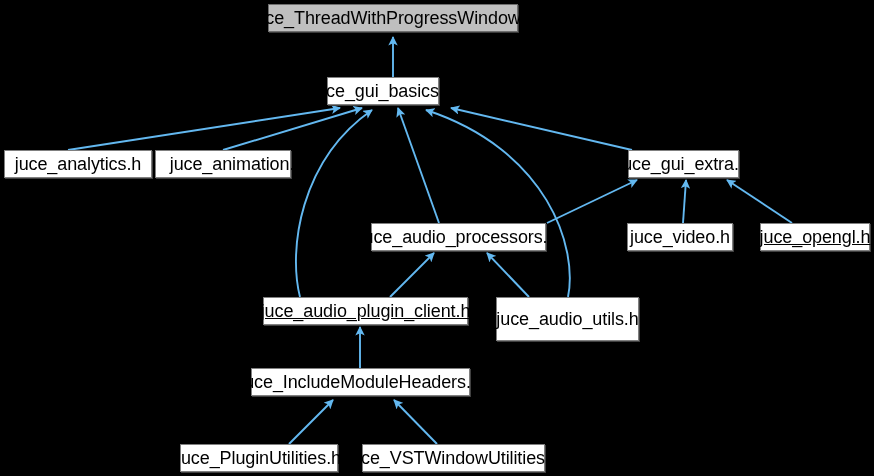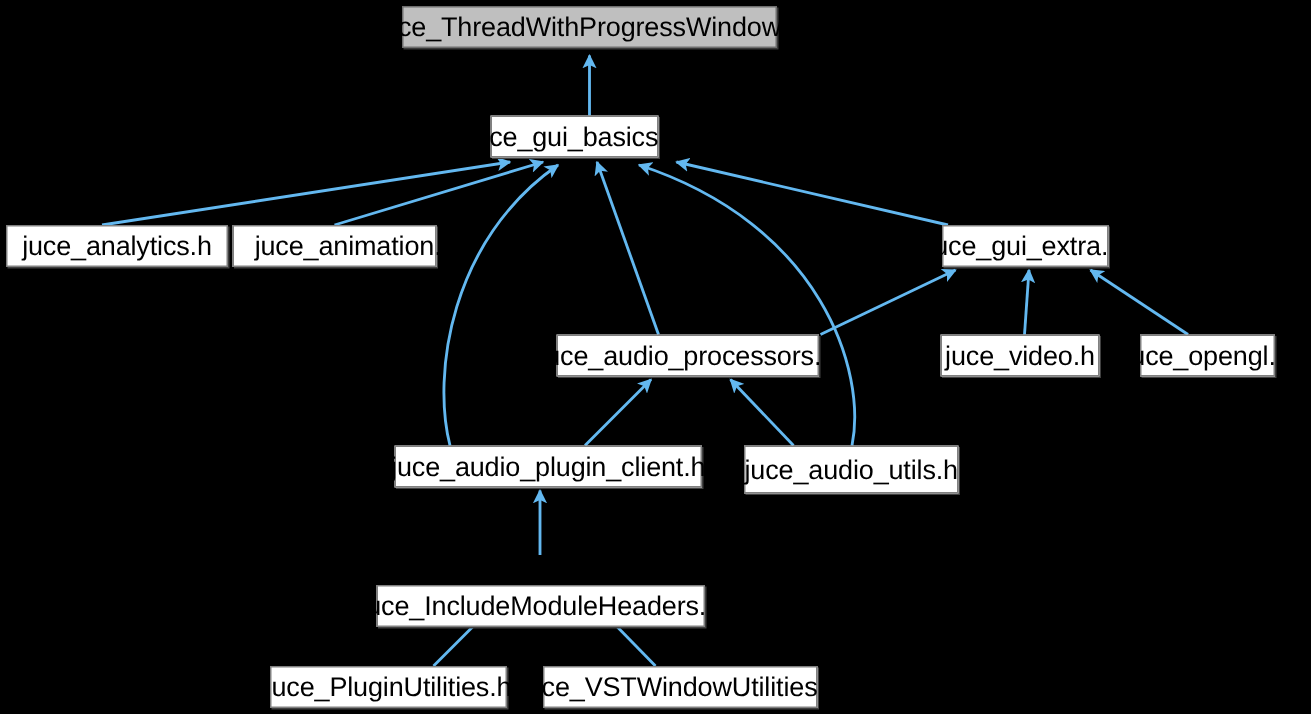--- a/index.html
+++ b/index.html
@@ -89,30 +89,30 @@
       </div>
       <div class="node" style="left: 628px; top: 150px; width: 111px; height: 28px;">
         <span class="node-label">juce_gui_extra.h</span>
       </div>
       <div class="node" style="left: 371px; top: 223px; width: 175px; height: 28px;">
         <span class="node-label">juce_audio_processors.h</span>
       </div>
       <div class="node" style="left: 627px; top: 223px; width: 106px; height: 28px;">
         <span class="node-label">juce_video.h</span>
       </div>
-      <div class="node" style="left: 760px; top: 223px; width: 90px; height: 28px;">
+      <div class="node" style="left: 760px; top: 223px; width: 110px; height: 28px; text-decoration: underline;">
         <span class="node-label">juce_opengl.h</span>
       </div>
-      <div class="node" style="left: 263px; top: 297px; width: 205px; height: 28px;">
+      <div class="node" style="left: 263px; top: 297px; width: 205px; height: 28px; text-decoration: underline;">
         <span class="node-label">juce_audio_plugin_client.h</span>
       </div>
-      <div class="node" style="left: 496px; top: 297px; width: 143px; height: 32px;">
+      <div class="node" style="left: 496px; top: 297px; width: 143px; height: 44px;">
         <span class="node-label">juce_audio_utils.h</span>
       </div>
-      <div class="node" style="left: 251px; top: 390px; width: 219px; height: 28px;">
+      <div class="node" style="left: 251px; top: 368px; width: 219px; height: 28px;">
         <span class="node-label">juce_IncludeModuleHeaders.h</span>
       </div>
       <div class="node" style="left: 180px; top: 444px; width: 158px; height: 28px;">
         <span class="node-label">juce_PluginUtilities.h</span>
       </div>
       <div class="node" style="left: 362px; top: 444px; width: 183px; height: 28px;">
         <span class="node-label">juce_VSTWindowUtilities.h</span>
       </div>
     </div>
 </div>

